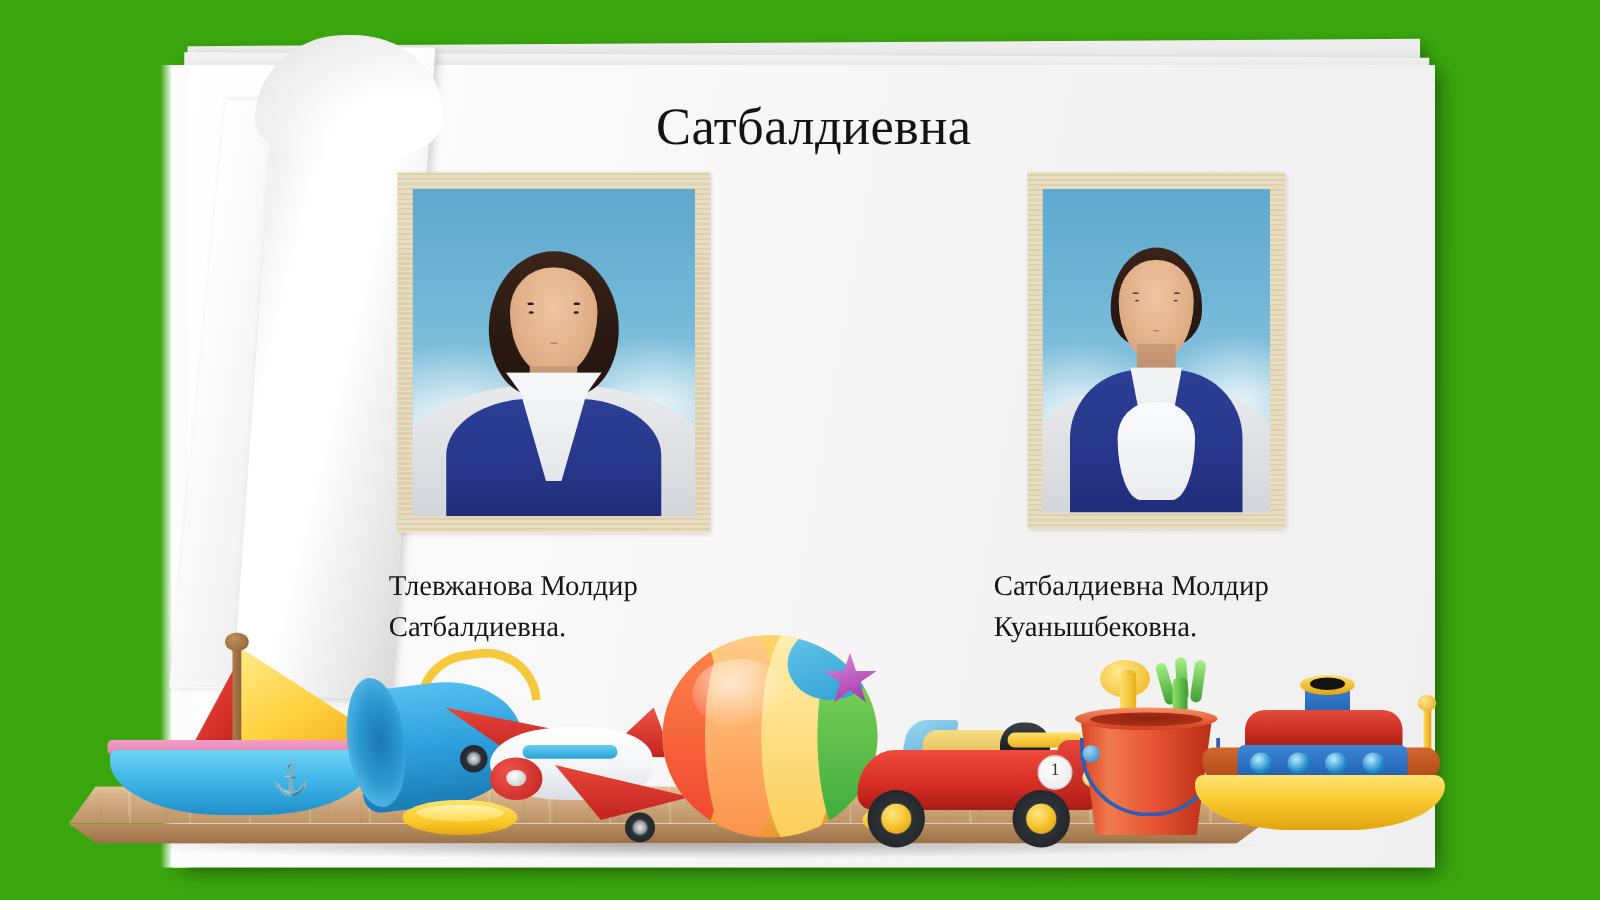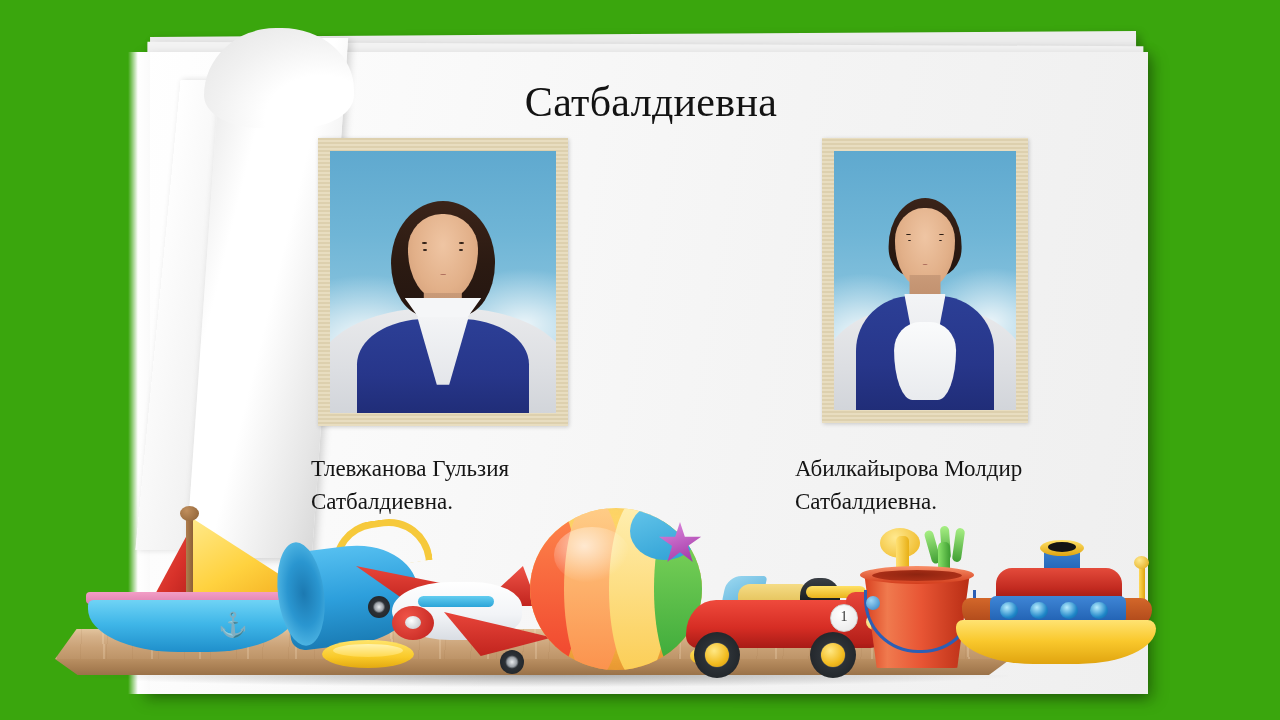--- a/index.html
+++ b/index.html
@@ -510,22 +510,22 @@
         <div class="eye" style="left:21%;top:40%"></div>
         <div class="eye" style="right:21%;top:40%"></div>
         <div class="mouth" style="top:70%"></div>
       </div>
       <div class="neck" style="bottom:38%"></div>
       <div class="vest" style="height:44%"></div>
       <div class="ruffle"></div>
     </div>
   </div>
 
-  <div class="caption left">Тлевжанова Гульзия Сатбалдиевна.</div>
-  <div class="caption right">Абилкайырова Молдир Сатбалдиевна.</div>
+  <div class="caption left">Тлевжанова Молдир Сатбалдиевна.</div>
+  <div class="caption right">Сатбалдиевна Молдир Куанышбековна.</div>
 
   <div class="shelf">
     <div class="shelf-grain"></div>
   </div>
   <div class="shelf-edge"></div>
   <div class="shelf-shadow"></div>
 
   <div class="toy">
     <div class="sb-sail-red"></div>
     <div class="sb-sail-yel"></div>

